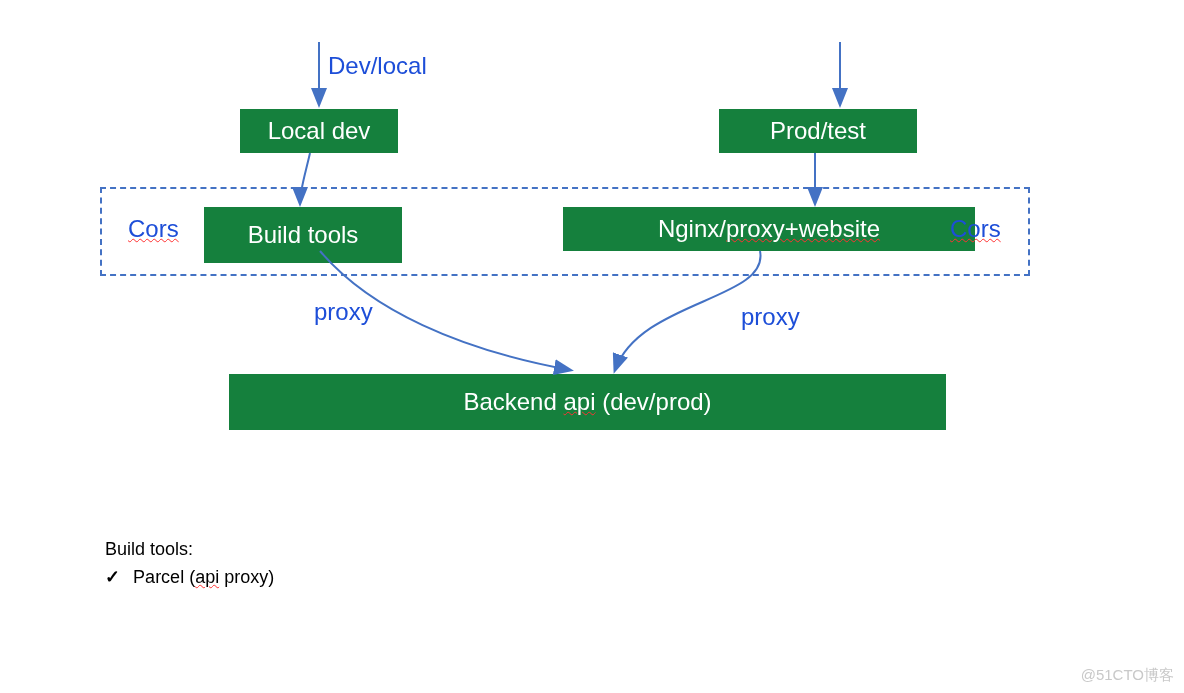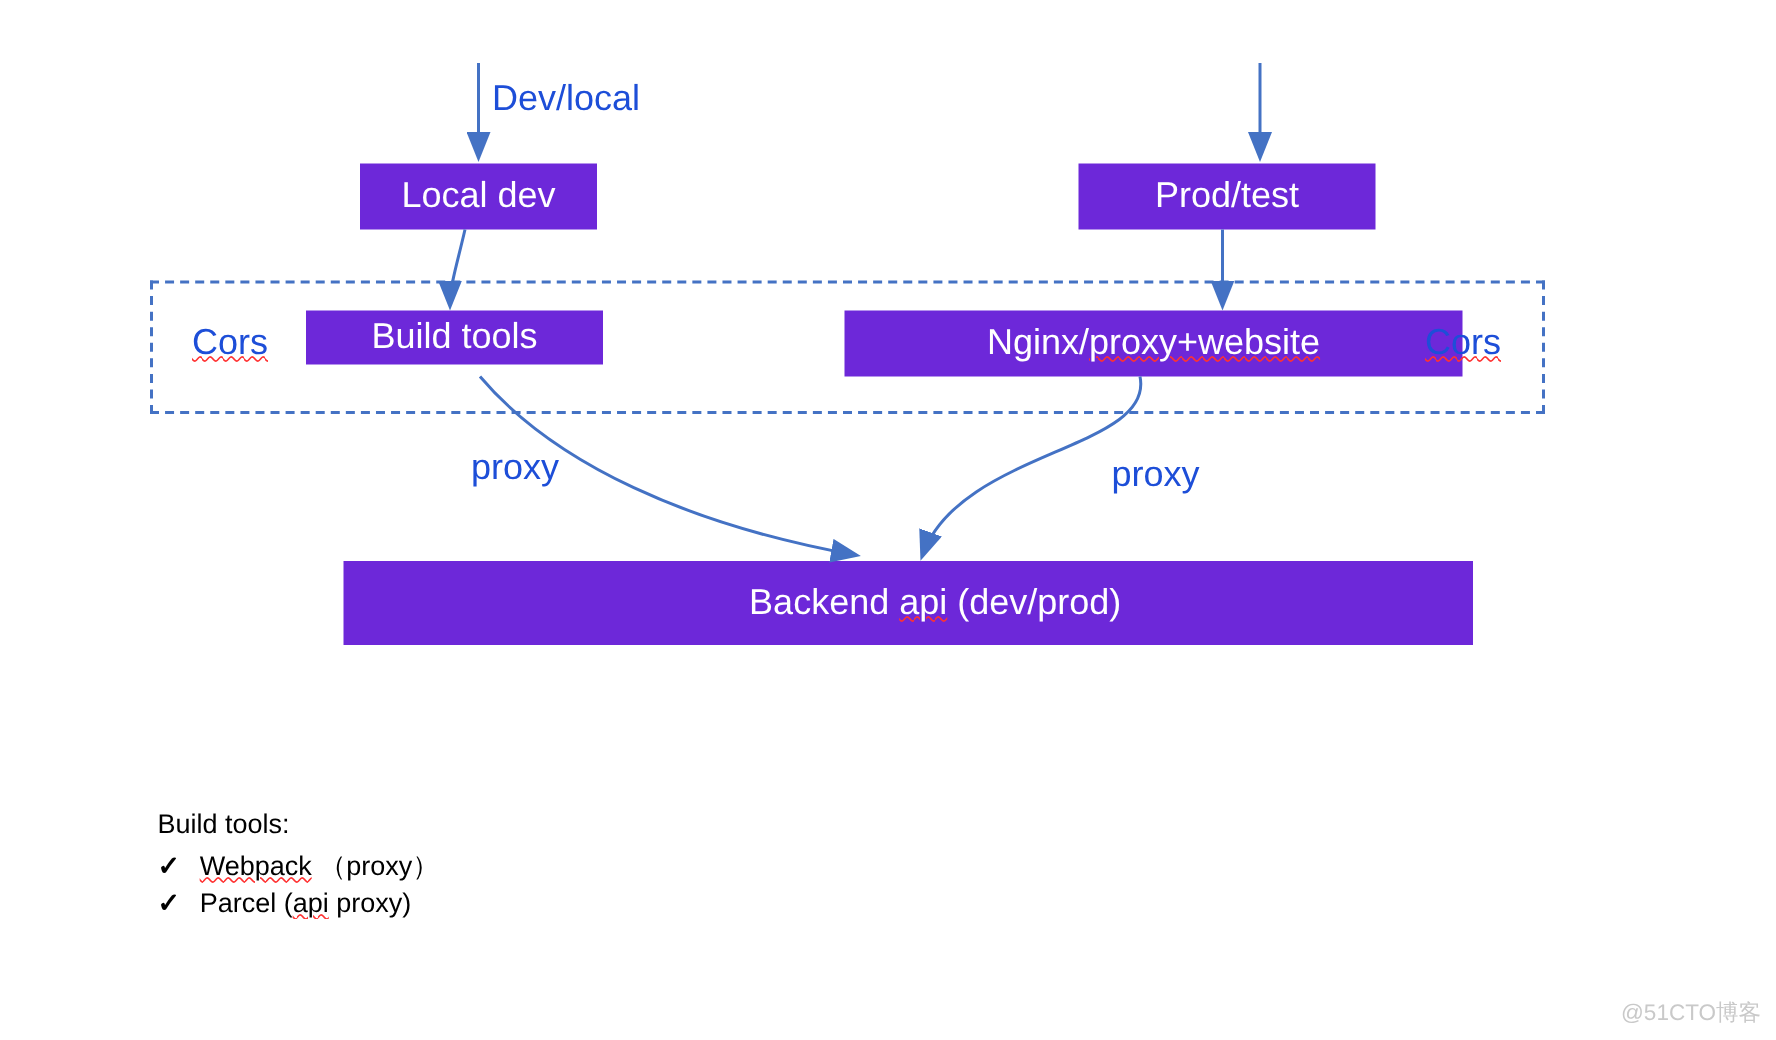--- a/index.html
+++ b/index.html
@@ -7,21 +7,21 @@
     padding: 0;
     width: 1184px;
     height: 693px;
     background: #ffffff;
     font-family: "Helvetica Neue", Arial, sans-serif;
     position: relative;
     overflow: hidden;
   }
   .box {
     position: absolute;
-    background: #6d28d9;
+    background: #15803d;
     color: #ffffff;
     display: flex;
     align-items: center;
     justify-content: center;
     font-size: 24px;
     font-weight: 400;
   }
   .free-label {
     position: absolute;
     color: #1d4ed8;
@@ -75,50 +75,47 @@
 <body>
 
 <div class="dashed-container" style="left:100px; top:187px; width:926px; height:85px;"></div>
 
 <div class="free-label" style="left:328px; top:52px;">Dev/local</div>
 
 <div class="box" style="left:240px; top:109px; width:158px; height:44px;">Local dev</div>
 
 <div class="box" style="left:719px; top:109px; width:198px; height:44px;">Prod/test</div>
 
-<div class="box" style="left:204px; top:207px; width:198px; height:36px;">Build tools</div>
+<div class="box" style="left:204px; top:207px; width:198px; height:56px;">Build tools</div>
 
 <div class="box" style="left:563px; top:207px; width:412px; height:44px;">
   <span>
     <span>Nginx/</span><span class="spell-red">proxy+website</span>
   </span>
 </div>
 
-<div class="box" style="left:229px; top:374px; width:717px; height:56px;padding-left:36px;">
+<div class="box" style="left:229px; top:374px; width:717px; height:56px;">
   <span>
     <span>Backend </span><span class="spell-red">api</span><span> (dev/prod)</span>
   </span>
 </div>
 
 <div class="free-label" style="left:128px; top:215px;">
   <span class="spell-red">Cors</span>
 </div>
 <div class="free-label" style="left:950px; top:215px;">
   <span class="spell-red">Cors</span>
 </div>
 
 <div class="free-label" style="left:314px; top:298px;">proxy</div>
 <div class="free-label" style="left:741px; top:303px;">proxy</div>
 
 <div class="note-block" style="left:105px; top:537px;">
   <div>Build tools:</div>
   <ul>
-    <li>
-      <span class="spell-red" style="text-decoration-line: underline;">Webpack</span><span> （proxy）</span>
-    </li>
     <li>
       <span>Parcel (</span><span class="spell-red">api</span><span> proxy)</span>
     </li>
   </ul>
 </div>
 
 <div class="watermark">@51CTO博客</div>
 
 <svg class="overlay">
   <defs>

